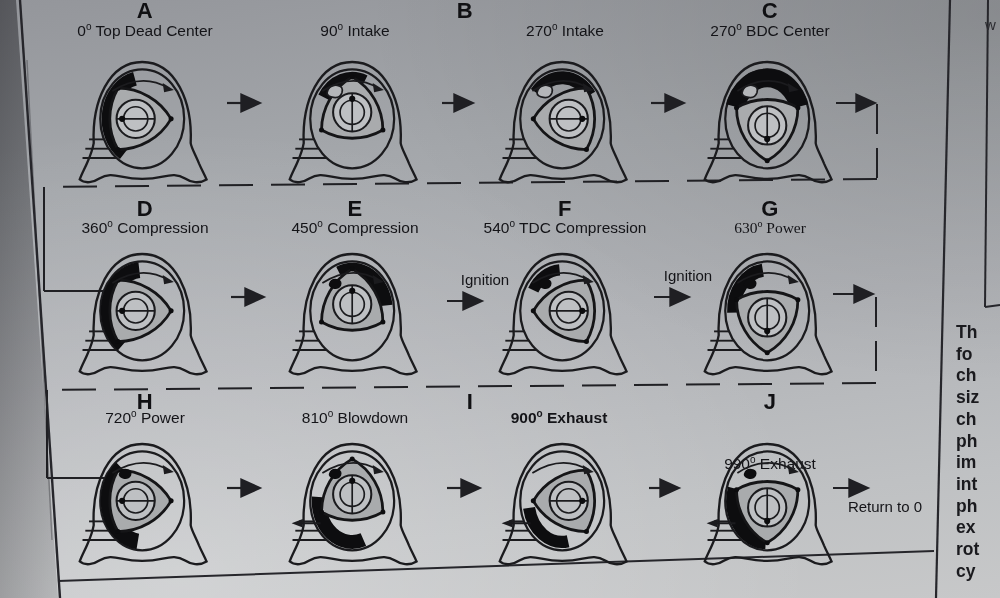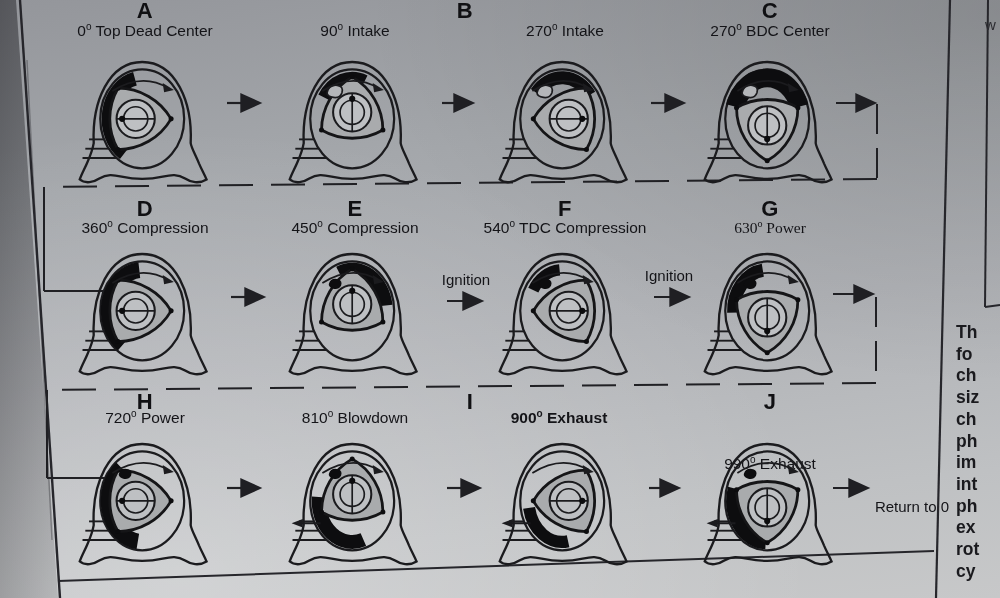--- a/index.html
+++ b/index.html
@@ -16,21 +16,21 @@
     position:absolute;left:0;top:0;width:70px;height:598px;
     clip-path:polygon(0 0,16px 0,58px 100%,0 100%);
     background:linear-gradient(100deg,rgba(22,22,26,0.50),rgba(22,22,26,0.10));
   }
   .letter{position:absolute;transform:translateX(-50%);font-weight:700;
     font-size:22px;color:#101013;letter-spacing:0.5px;}
   .slabel{position:absolute;transform:translateX(-50%);font-size:15.5px;
     color:#141418;white-space:nowrap;}
   .slabel sup{font-size:10px;line-height:0;}
   .conn-label{position:absolute;transform:translateX(-50%);font-size:15px;
-    color:#141418;white-space:nowrap;}
+    color:#141418;white-space:nowrap;margin-left:19px;}
   .return-label{position:absolute;width:140px;text-align:center;font-size:15px;
     color:#141418;line-height:19px;}
   .side-col{position:absolute;left:956px;top:322px;width:44px;height:276px;
     overflow:hidden;}
   .side-frag{font-weight:700;font-size:17.5px;line-height:21.7px;color:#1a1a1e;
     white-space:nowrap;}
   .top-frag{position:absolute;left:985px;top:16px;font-size:15px;color:#2c2c31;}
   .engine{position:absolute;}
   svg{display:block;}
 </style>
@@ -480,21 +480,21 @@
       <line x1="48" y1="100" x2="26" y2="100" stroke="#1b1b1e" stroke-width="2.2"></line>
       <polygon points="17,100 29,95.5 29,104.5" fill="#1b1b1e"></polygon>
           </g>
 </svg>
       </div>
     </div>
 
   <div class="conn-label" style="left:466px;top:271px;">Ignition</div>
   <div class="conn-label" style="left:669px;top:267px;">Ignition</div>
 
-  <div class="return-label" style="left:842px;top:497px;">
+  <div class="return-label" style="left:815px;top:497px;">
     <div>Return to 0</div>
   </div>
 
   <div class="top-frag">w</div>
 
   <div class="side-col" id="sidecol">
       <div class="side-frag">Th</div>
       <div class="side-frag">fo</div>
       <div class="side-frag">ch</div>
       <div class="side-frag">siz</div>

